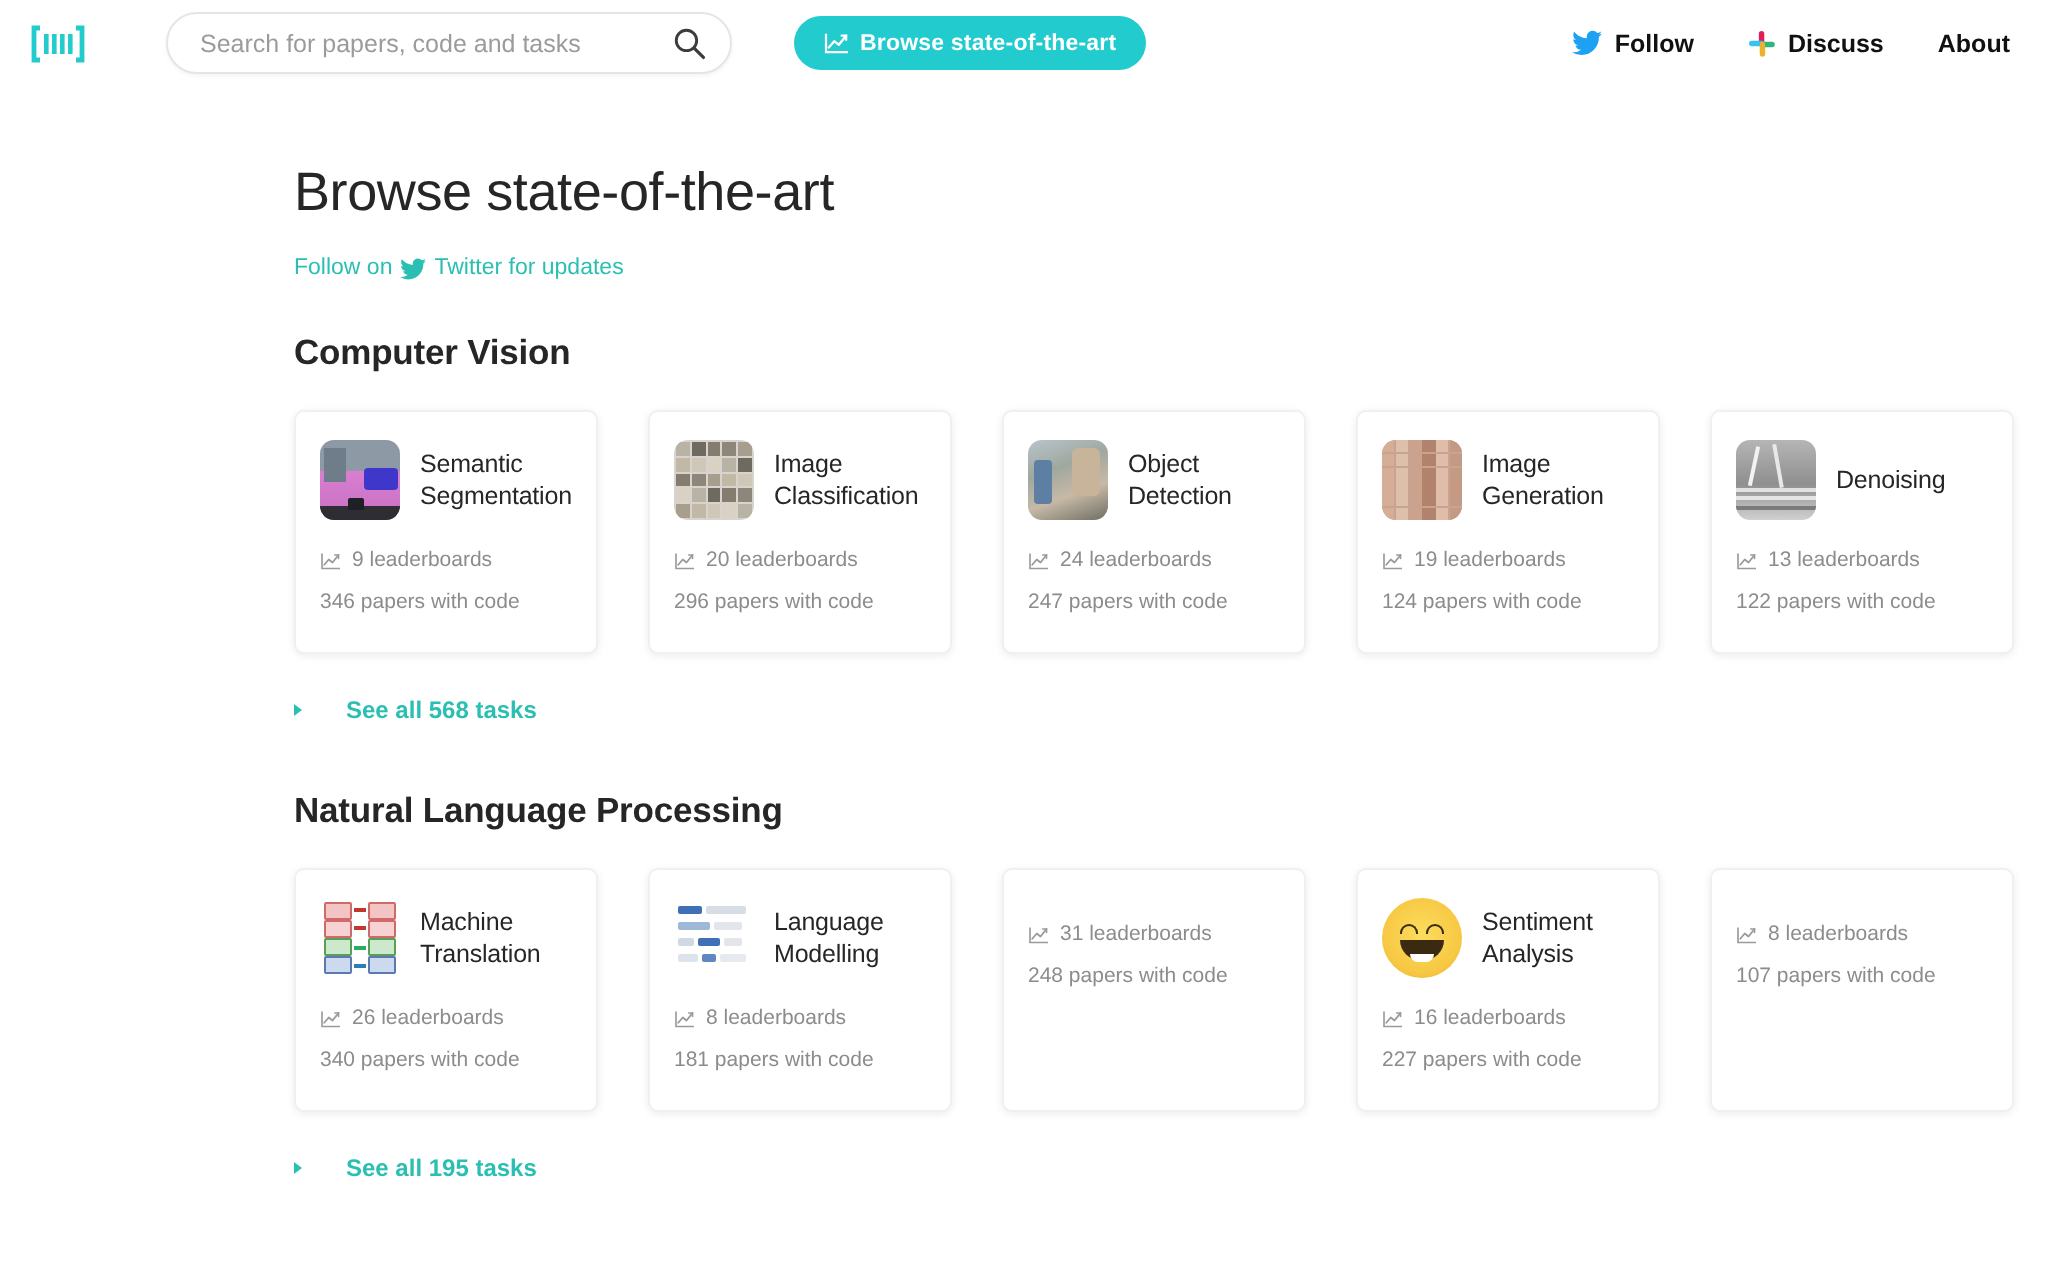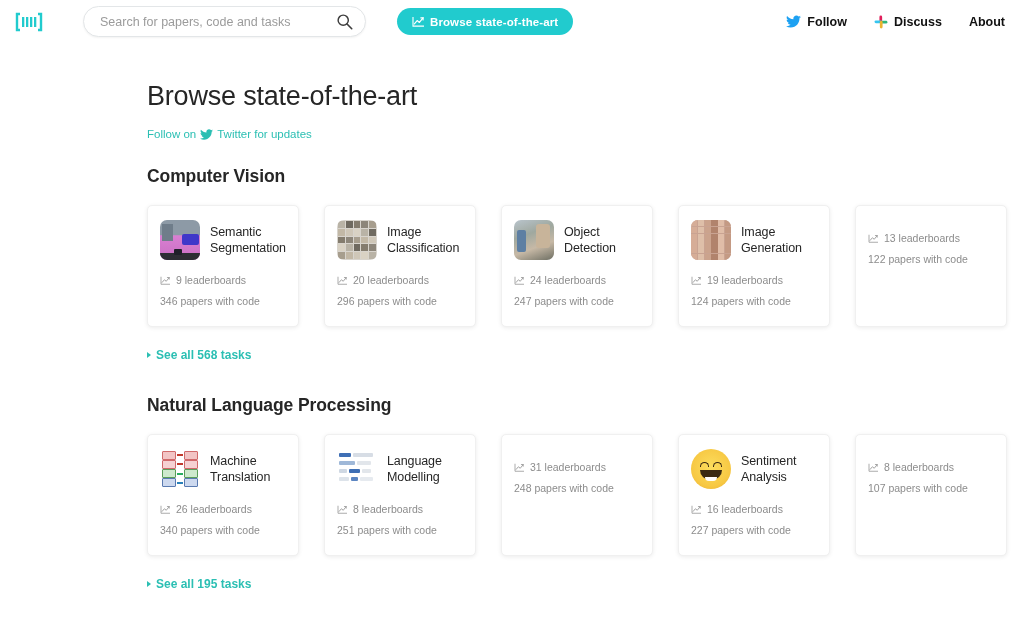--- a/index.html
+++ b/index.html
@@ -188,21 +188,21 @@
     margin-top: 9px;
   }
 
   .see-all {
     margin-top: 21px;
     font-size: 12px;
     font-weight: bold;
     color: #2bbfb3;
     display: flex;
     align-items: center;
-    gap: 5px;
+    gap: 22px;
     cursor: pointer;
   }
   .see-all .caret {
     width: 0; height: 0;
     border-left: 4px solid #2bbfb3;
     border-top: 3.2px solid transparent;
     border-bottom: 3.2px solid transparent;
   }
 
   
@@ -488,20 +488,30 @@
                 <path d="M2.5 8.5 L5.5 5 L8 7 L12 2" fill="none" stroke="#9a9a9a" stroke-width="1.2" stroke-linecap="round" stroke-linejoin="round"></path>
                 <path d="M9.5 2 L12 2 L12 4.3" fill="none" stroke="#9a9a9a" stroke-width="1.1" stroke-linecap="round"></path>
               </svg>
           </span>
           <span>19 leaderboards</span>
         </div>
         <div class="card-papers">124 papers with code</div>
       </div>
 
       <div class="card">
+        <div class="card-head">
+          <div class="thumb t-denoise">
+            <span class="m"></span>
+              <span class="m2"></span>
+            <span class="l1"></span>
+              <span class="l2"></span>
+              <span class="l3"></span>
+          </div>
+          <div class="card-name">Denoising</div>
+        </div>
         <div class="card-stat">
           <span style="display:inline-flex;">
             <svg width="11" height="9" viewBox="0 0 14 12">
                 <path d="M1 1 L1 11 L13 11" fill="none" stroke="#9a9a9a" stroke-width="1.1"></path>
                 <path d="M2.5 8.5 L5.5 5 L8 7 L12 2" fill="none" stroke="#9a9a9a" stroke-width="1.2" stroke-linecap="round" stroke-linejoin="round"></path>
                 <path d="M9.5 2 L12 2 L12 4.3" fill="none" stroke="#9a9a9a" stroke-width="1.1" stroke-linecap="round"></path>
               </svg>
           </span>
           <span>13 leaderboards</span>
         </div>
@@ -587,21 +597,21 @@
         <div class="card-stat">
           <span style="display:inline-flex;">
             <svg width="11" height="9" viewBox="0 0 14 12">
                 <path d="M1 1 L1 11 L13 11" fill="none" stroke="#9a9a9a" stroke-width="1.1"></path>
                 <path d="M2.5 8.5 L5.5 5 L8 7 L12 2" fill="none" stroke="#9a9a9a" stroke-width="1.2" stroke-linecap="round" stroke-linejoin="round"></path>
                 <path d="M9.5 2 L12 2 L12 4.3" fill="none" stroke="#9a9a9a" stroke-width="1.1" stroke-linecap="round"></path>
               </svg>
           </span>
           <span>8 leaderboards</span>
         </div>
-        <div class="card-papers">251 papers with code</div>
+        <div class="card-papers">181 papers with code</div>
       </div>
 
       <div class="card">
         <div class="card-stat">
           <span style="display:inline-flex;">
             <svg width="11" height="9" viewBox="0 0 14 12">
                 <path d="M1 1 L1 11 L13 11" fill="none" stroke="#9a9a9a" stroke-width="1.1"></path>
                 <path d="M2.5 8.5 L5.5 5 L8 7 L12 2" fill="none" stroke="#9a9a9a" stroke-width="1.2" stroke-linecap="round" stroke-linejoin="round"></path>
                 <path d="M9.5 2 L12 2 L12 4.3" fill="none" stroke="#9a9a9a" stroke-width="1.1" stroke-linecap="round"></path>
               </svg>

